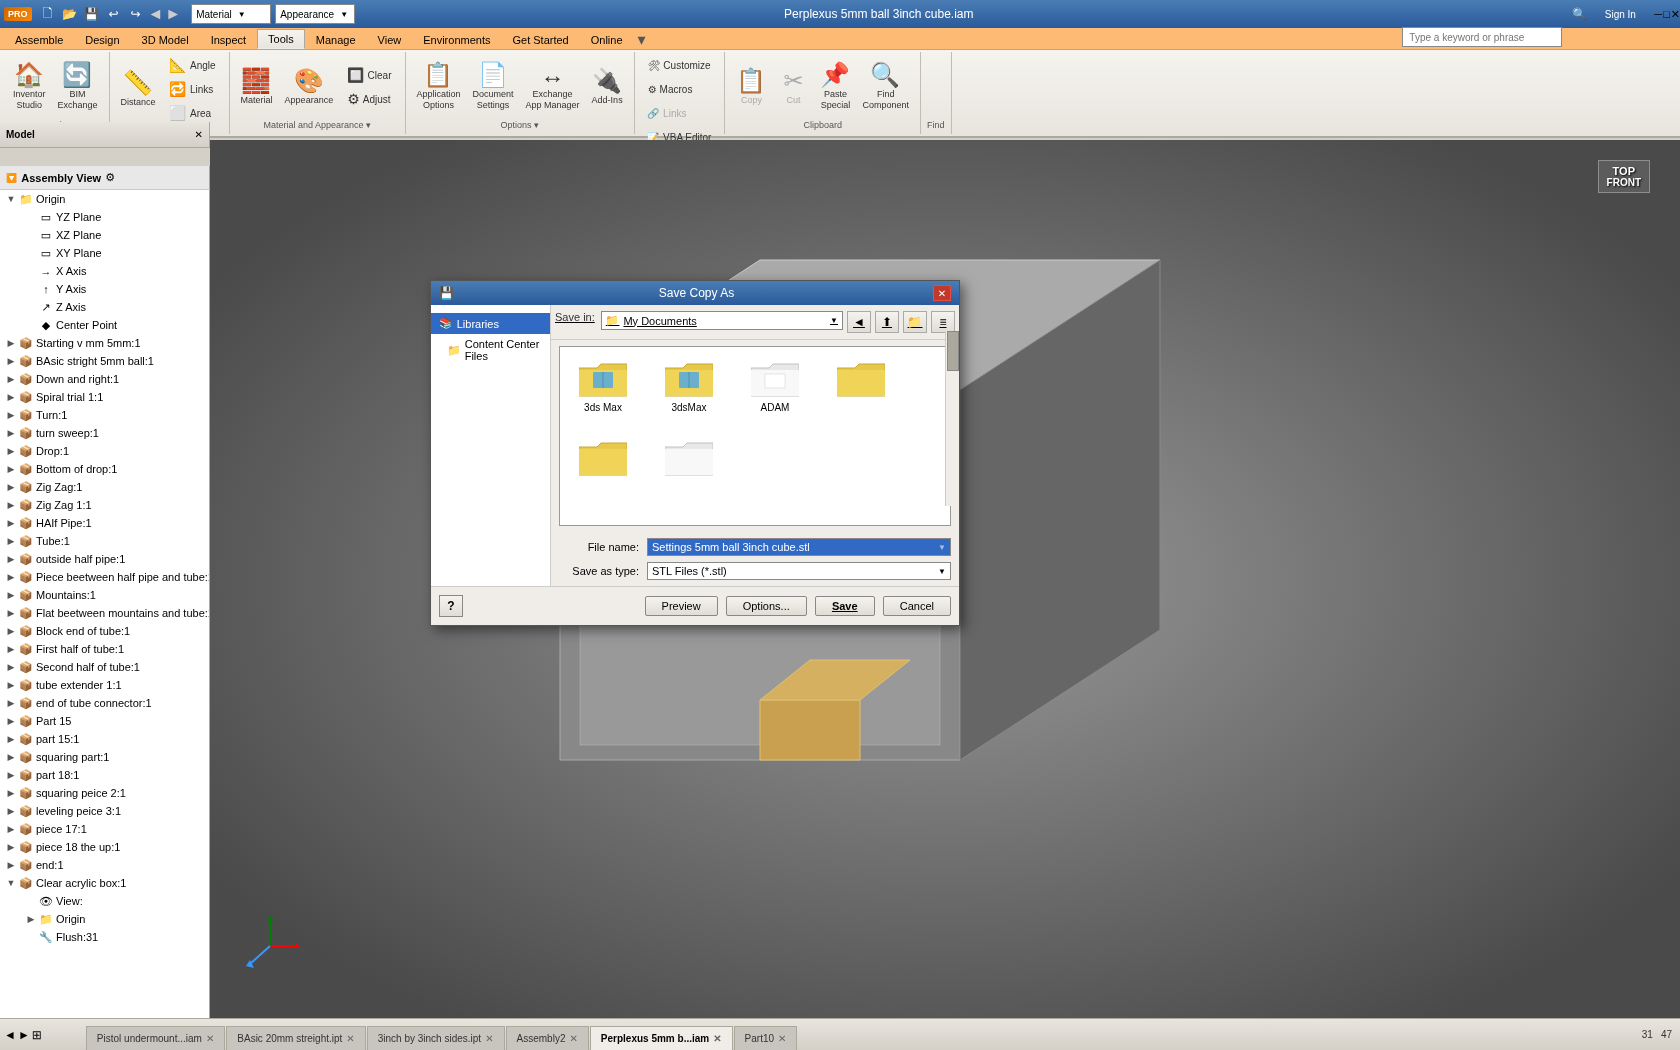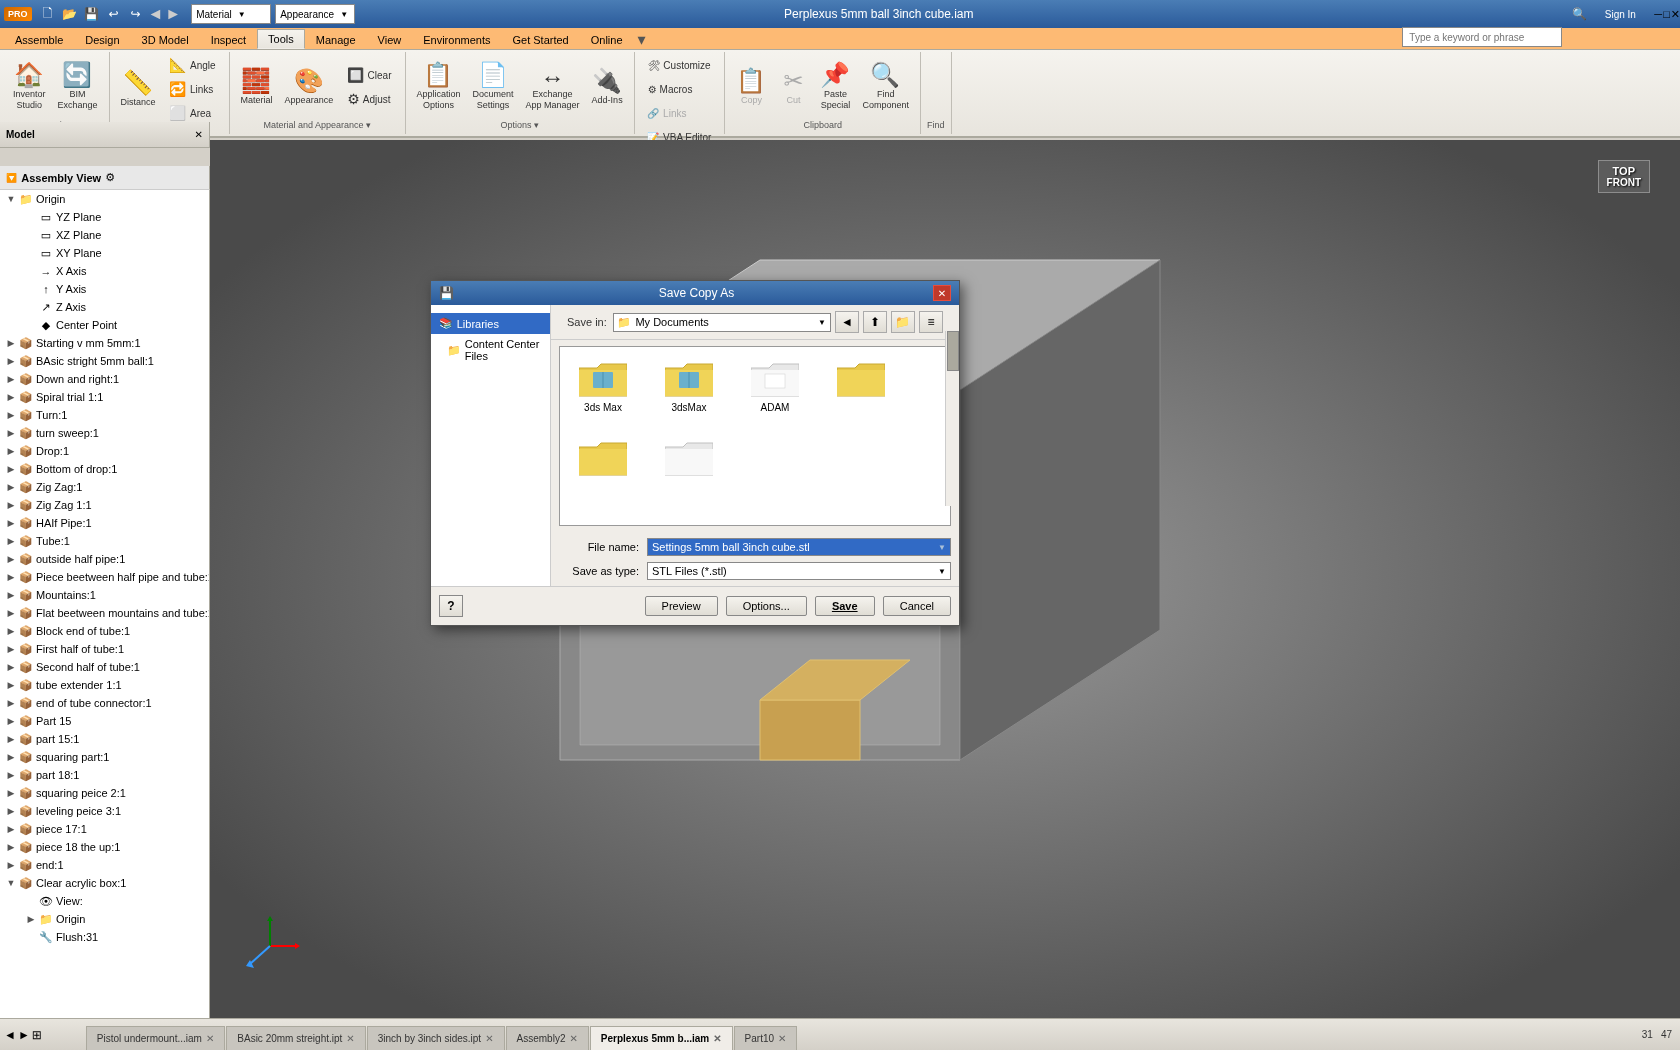--- a/index.html
+++ b/index.html
@@ -220,25 +220,26 @@
     .dialog-nav-item.selected { background: #316ac5; color: white; }
 
     .dialog-main {
       flex: 1;
       display: flex;
       flex-direction: column;
     }
 
     .dialog-toolbar {
       display: flex;
-      align-items: center;
-      padding: 6px 16px;
+      align-items: flex-start;
+      padding: 6px 4px;
       gap: 4px;
       border-bottom: 1px solid #ccc;
       background: #f0ede8;
+      text-decoration: underline;
     }
 
     .dialog-toolbar-label { font-size: 11px; color: #333; margin-right: 2px; }
 
     .dialog-savein {
       display: flex;
       align-items: center;
       background: white;
       border: 1px solid #888;
       padding: 2px 4px;

